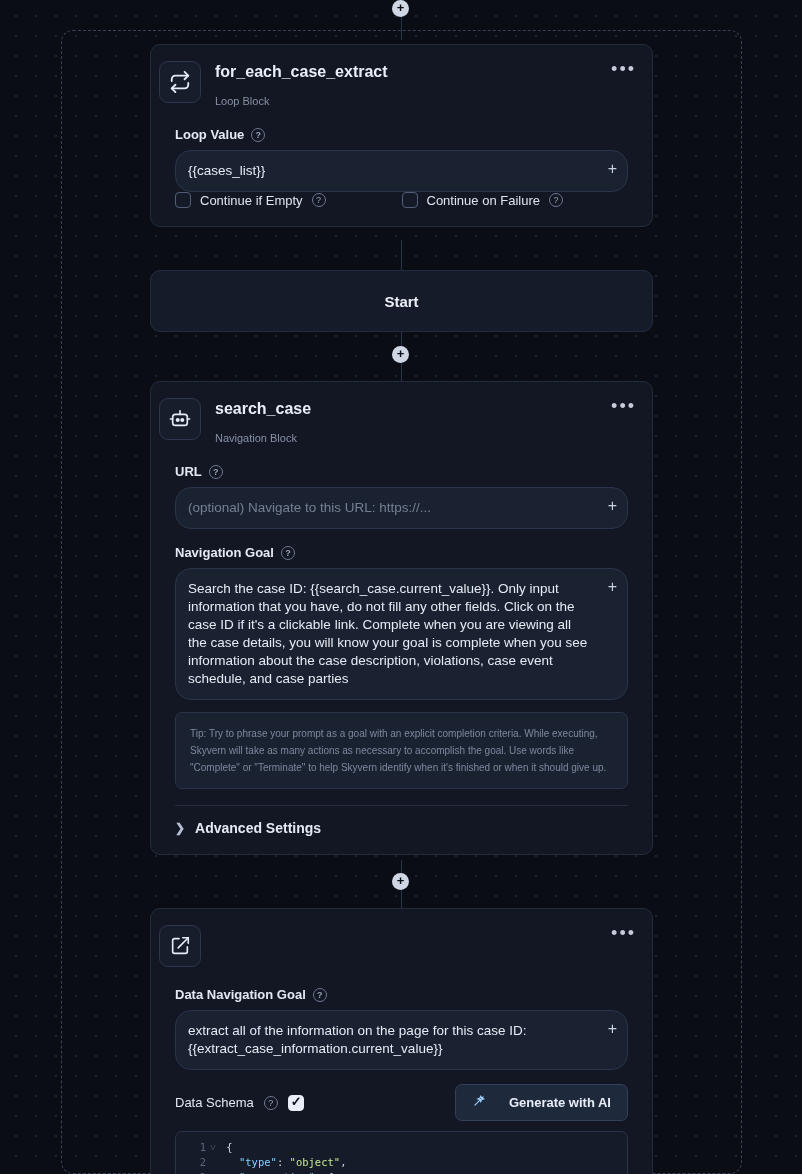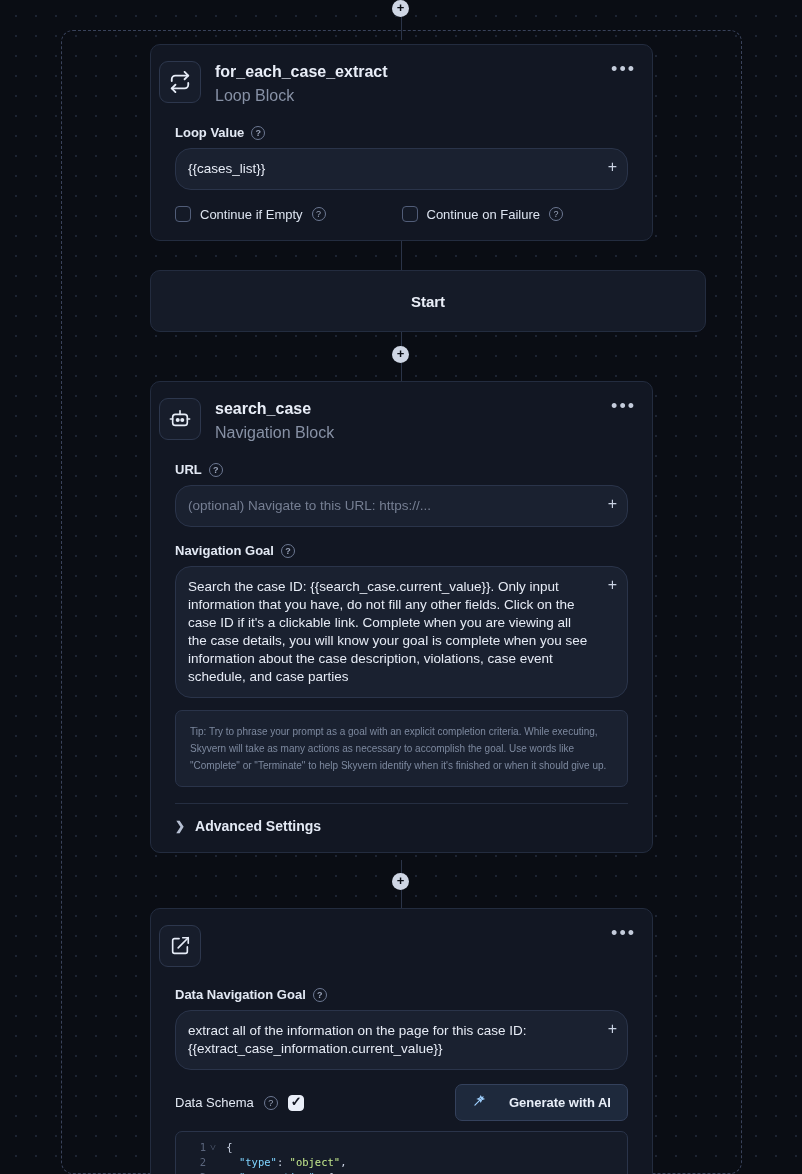--- a/index.html
+++ b/index.html
@@ -88,23 +88,23 @@
     margin-right: 14px;
   }
   .block-title {
     font-size: 16px;
     color: #e8edf7;
     font-weight: 600;
     line-height: 20px;
     margin-top: 1px;
   }
   .block-sub {
-    font-size: 16px;
+    font-size: 11px;
     color: #8791a5;
-    margin-top: 5px;
+    margin-top: 13px;
   }
   .dots {
     position: absolute;
     right: 16px;
     top: 18px;
     color: #c4ccdb;
     font-size: 18px;
     letter-spacing: 2px;
     line-height: 12px;
     cursor: pointer;
@@ -154,21 +154,20 @@
     color: #c9d2e2;
     font-size: 16px;
     line-height: 16px;
     cursor: pointer;
     user-select: none;
   }
   .textarea-box { min-height: 100px; }
 
   .checks-row {
     display: flex;
-    margin-top: 16px;
     font-size: 13px;
     color: #dde4f0;
   }
   .check-item { display: flex; align-items: center; gap: 9px; }
   .check-item.first { width: 50%; }
   .cbox {
     width: 16px; height: 16px;
     border: 1px solid #515d78;
     border-radius: 4px;
     background: #141a27;
@@ -184,21 +183,21 @@
     position: absolute;
     left: 2px; top: -2px;
     color: #10141f;
     font-size: 13px;
     font-weight: 700;
   }
 
   .start-block {
     position: absolute;
     left: 150px;
-    width: 556px;
+    width: 503px;
     height: 62px;
     background: #151b28;
     border: 1px solid #232c3f;
     border-radius: 10px;
     display: flex;
     align-items: center;
     justify-content: center;
     color: #eaeff8;
     font-size: 15px;
     font-weight: 600;

